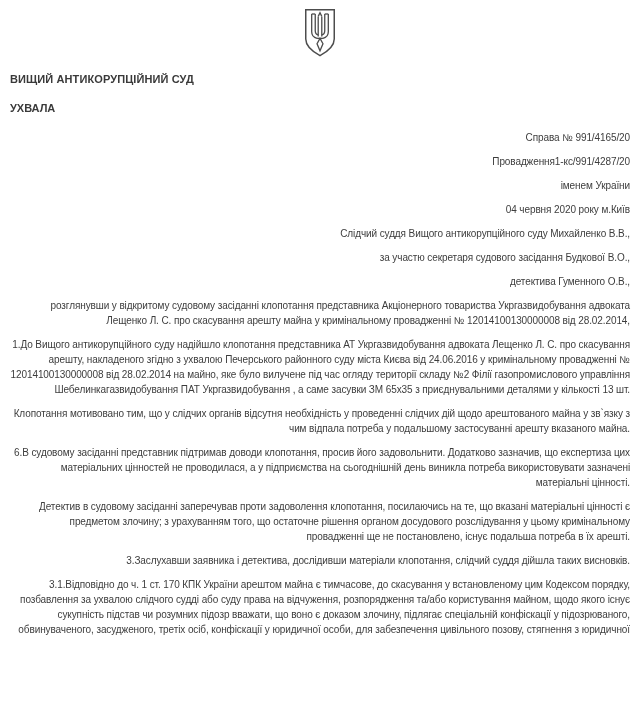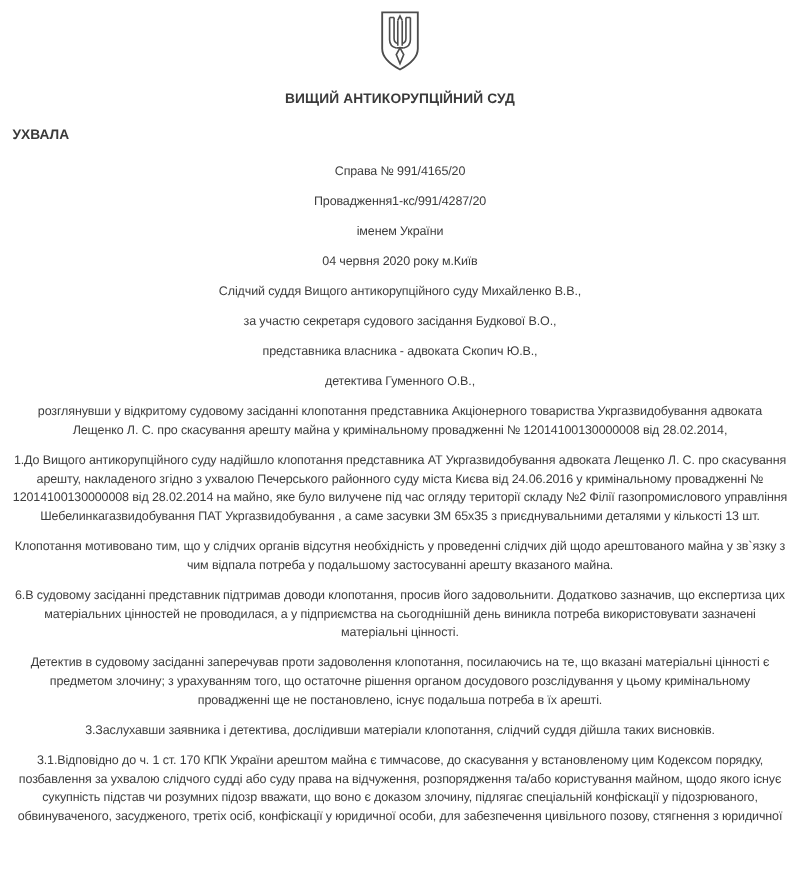--- a/index.html
+++ b/index.html
@@ -20,40 +20,39 @@
     width: 640px;
   }
   .emblem {
     text-align: center;
     margin: 0 auto;
     height: 50px;
     line-height: 0;
   }
   .court-name {
     margin-top: 15px;
-    text-align: center;
     font-weight: bold;
     font-size: 11px;
     letter-spacing: 0.1px;
     color: #3a3a3a;
   }
   .doc-type {
     margin-top: 17px;
     margin-bottom: 16px;
     text-align: left;
     font-weight: bold;
     font-size: 11px;
     color: #3a3a3a;
   }
   p.para {
     margin: 0 0 9px 0;
     font-size: 10px;
     line-height: 15px;
     letter-spacing: -0.1px;
-    text-align: center;
+    text-align: right;
     color: #3d3d3d;
   }
   .spaced-title {
     letter-spacing: 0.5px;
   }
 </style>
 </head>
 <body>
 
 <div class="doc">
@@ -82,21 +81,20 @@
   <div class="doc-type">УХВАЛА</div>
 
   <p class="para">Справа № 991/4165/20</p>
   <p class="para">Провадження1-кс/991/4287/20</p>
   <p class="para">іменем України</p>
   <p class="para">04 червня 2020 року м.Київ</p>
 
   <div>
       <p class="para">Слідчий суддя Вищого антикорупційного суду Михайленко В.В.,</p>
       <p class="para">за участю секретаря судового засідання Будкової В.О.,</p>
-      <p class="para">представника власника - адвоката Скопич Ю.В.,</p>
       <p class="para">детектива Гуменного О.В.,</p>
       <p class="para">розглянувши у відкритому судовому засіданні клопотання представника Акціонерного товариства Укргазвидобування адвоката Лещенко Л. С. про скасування арешту майна у кримінальному провадженні № 12014100130000008 від 28.02.2014,</p>
     </div>
 
 
   <div>
       <p class="para">1.До Вищого антикорупційного суду надійшло клопотання представника АТ Укргазвидобування адвоката Лещенко Л. С. про скасування арешту, накладеного згідно з ухвалою Печерського районного суду міста Києва від 24.06.2016 у кримінальному провадженні № 12014100130000008 від 28.02.2014 на майно, яке було вилучене під час огляду території складу №2 Філії газопромислового управління Шебелинкагазвидобування ПАТ Укргазвидобування , а саме засувки ЗМ 65х35 з приєднувальними деталями у кількості 13 шт.</p>
       <p class="para">Клопотання мотивовано тим, що у слідчих органів відсутня необхідність у проведенні слідчих дій щодо арештованого майна у зв`язку з чим відпала потреба у подальшому застосуванні арешту вказаного майна.</p>
       <p class="para">6.В судовому засіданні представник підтримав доводи клопотання, просив його задовольнити. Додатково зазначив, що експертиза цих матеріальних цінностей не проводилася, а у підприємства на сьогоднішній день виникла потреба використовувати зазначені матеріальні цінності.</p>
       <p class="para">Детектив в судовому засіданні заперечував проти задоволення клопотання, посилаючись на те, що вказані матеріальні цінності є предметом злочину; з урахуванням того, що остаточне рішення органом досудового розслідування у цьому кримінальному провадженні ще не постановлено, існує подальша потреба в їх арешті.</p>

